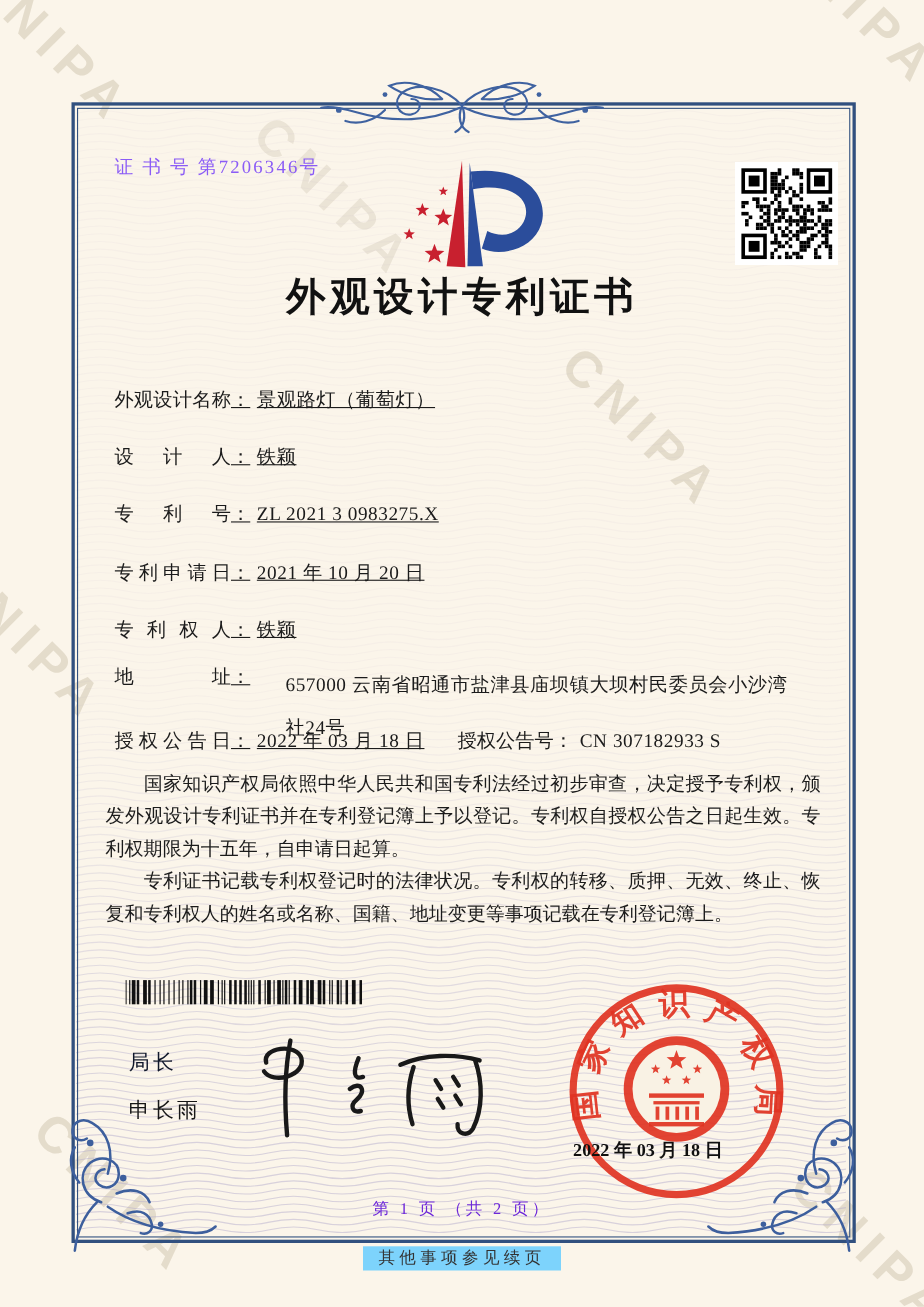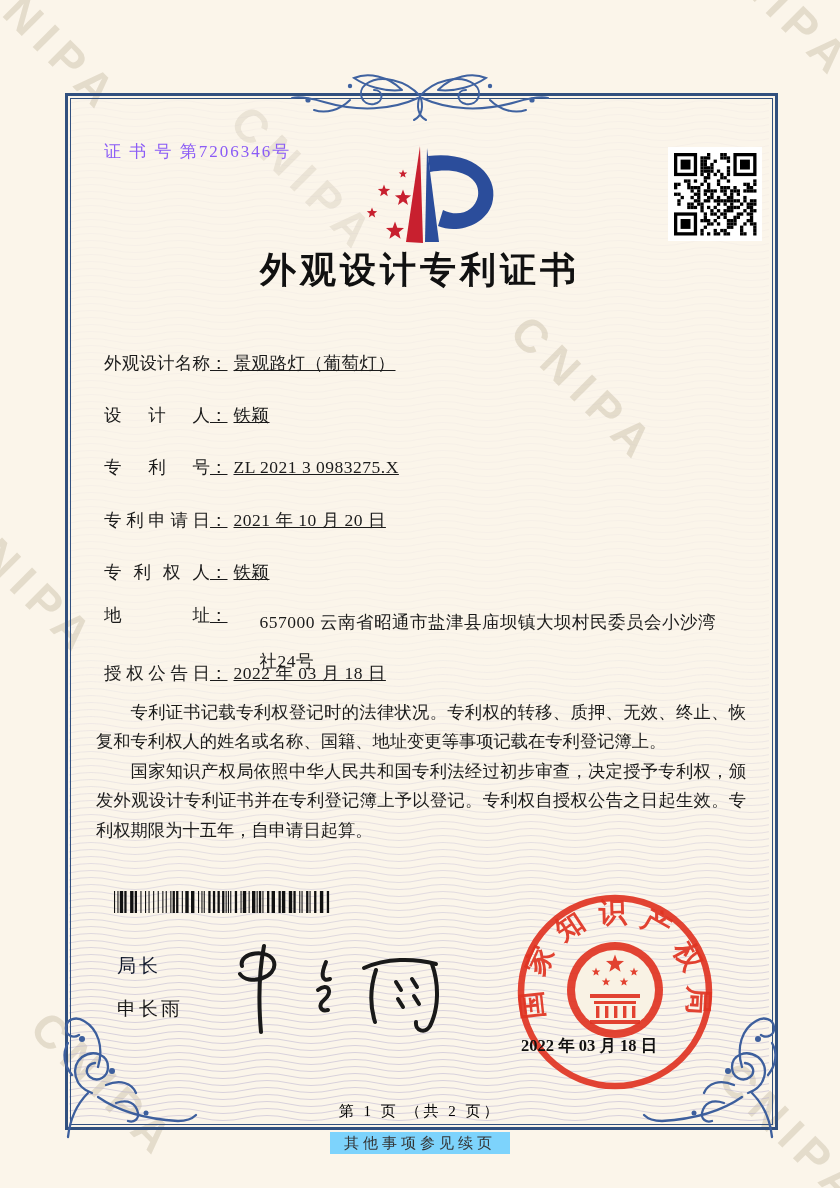--- a/index.html
+++ b/index.html
@@ -31,21 +31,21 @@
   
   .dir-label{position:absolute;left:117px;top:953px;font-size:19px;letter-spacing:3px;
              font-family:Liberation Mono, monospace;color:#0f172a;}
   .dir-name{position:absolute;left:117px;top:996px;font-size:19px;letter-spacing:3px;
             font-family:"Liberation Sans","DejaVu Sans",sans-serif;color:#161616;}
   
   .seal-date{position:absolute;left:521px;top:1035px;width:160px;font-size:16.5px;
              font-weight:bold;color:#101010;white-space:nowrap;z-index:6;}
   
   .page-info{position:absolute;left:0;top:1090px;width:840px;text-align:center;
-             font-size:15px;letter-spacing:3px;color:#000000;margin-top:12px;}
+             font-size:15px;letter-spacing:3px;color:#6d28d9;}
   .note{position:absolute;left:0;top:1134px;width:840px;text-align:center;font-size:15px;z-index:3;}
   .note span{background:#7dd3fc;padding:3px 14px;letter-spacing:4px;color:#333;}
   svg{display:block;}
   .z1{z-index:1}.z2{z-index:2}.z3{z-index:3}.z4{z-index:4}
 </style>
 </head>
 <body>
 
 <svg id="waves" class="abs z1" style="left:69px;top:97px;" width="700" height="1024" viewBox="0 0 700 1024">
     <path d="M0 6 q22 -5 44 0 t44 0 t44 0 t44 0 t44 0 t44 0 t44 0 t44 0 t44 0 t44 0 t44 0 t44 0 t44 0 t44 0 t44 0 t44 0 t44 0" fill="none" stroke="#b5aecd" stroke-width="1" opacity="0.07"></path>
@@ -485,25 +485,28 @@
   <span class="flabel">专利申请日</span><span>：</span><span class="fvalue">2021 年 10 月 20 日</span>
 </div>
 <div class="field z3" style="top:560px">
   <span class="flabel">专利权人</span><span>：</span><span class="fvalue">铁颖</span>
 </div>
 <div class="field addr z3" style="top:603px">
   <span class="flabel">地址</span><span>：</span><span class="fvalue">657000 云南省昭通市盐津县庙坝镇大坝村民委员会小沙湾社24号</span>
 </div>
 <div class="field z3" style="top:661px">
   <span class="flabel">授权公告日</span><span>：</span><span class="fvalue">2022 年 03 月 18 日</span>
+  <span class="pair2">
+    <span>授权公告号</span><span>：</span><span class="fvalue">CN 307182933 S</span>
+  </span>
 </div>
 
 <div class="paras z3">
+  <p>国家知识产权局依照中华人民共和国专利法经过初步审查，决定授予专利权，颁发外观设计专利证书并在专利登记簿上予以登记。专利权自授权公告之日起生效。专利权期限为十五年，自申请日起算。</p>
   <p>专利证书记载专利权登记时的法律状况。专利权的转移、质押、无效、终止、恢复和专利权人的姓名或名称、国籍、地址变更等事项记载在专利登记簿上。</p>
-  <p>国家知识产权局依照中华人民共和国专利法经过初步审查，决定授予专利权，颁发外观设计专利证书并在专利登记簿上予以登记。专利权自授权公告之日起生效。专利权期限为十五年，自申请日起算。</p>
 </div>
 
 <svg id="barcode" class="abs z3" style="left:114px;top:891px;" width="218" height="23" viewBox="0 0 218 23">
     <rect x="0.0" y="0" width="1.1" height="22" fill="#111"></rect>
     <rect x="3.4" y="0" width="1.1" height="22" fill="#111"></rect>
     <rect x="5.8" y="0" width="3.4" height="22" fill="#111"></rect>
     <rect x="10.3" y="0" width="2.3" height="22" fill="#111"></rect>
     <rect x="16.1" y="0" width="3.4" height="22" fill="#111"></rect>
     <rect x="20.7" y="0" width="2.3" height="22" fill="#111"></rect>
     <rect x="26.4" y="0" width="1.1" height="22" fill="#111"></rect>

